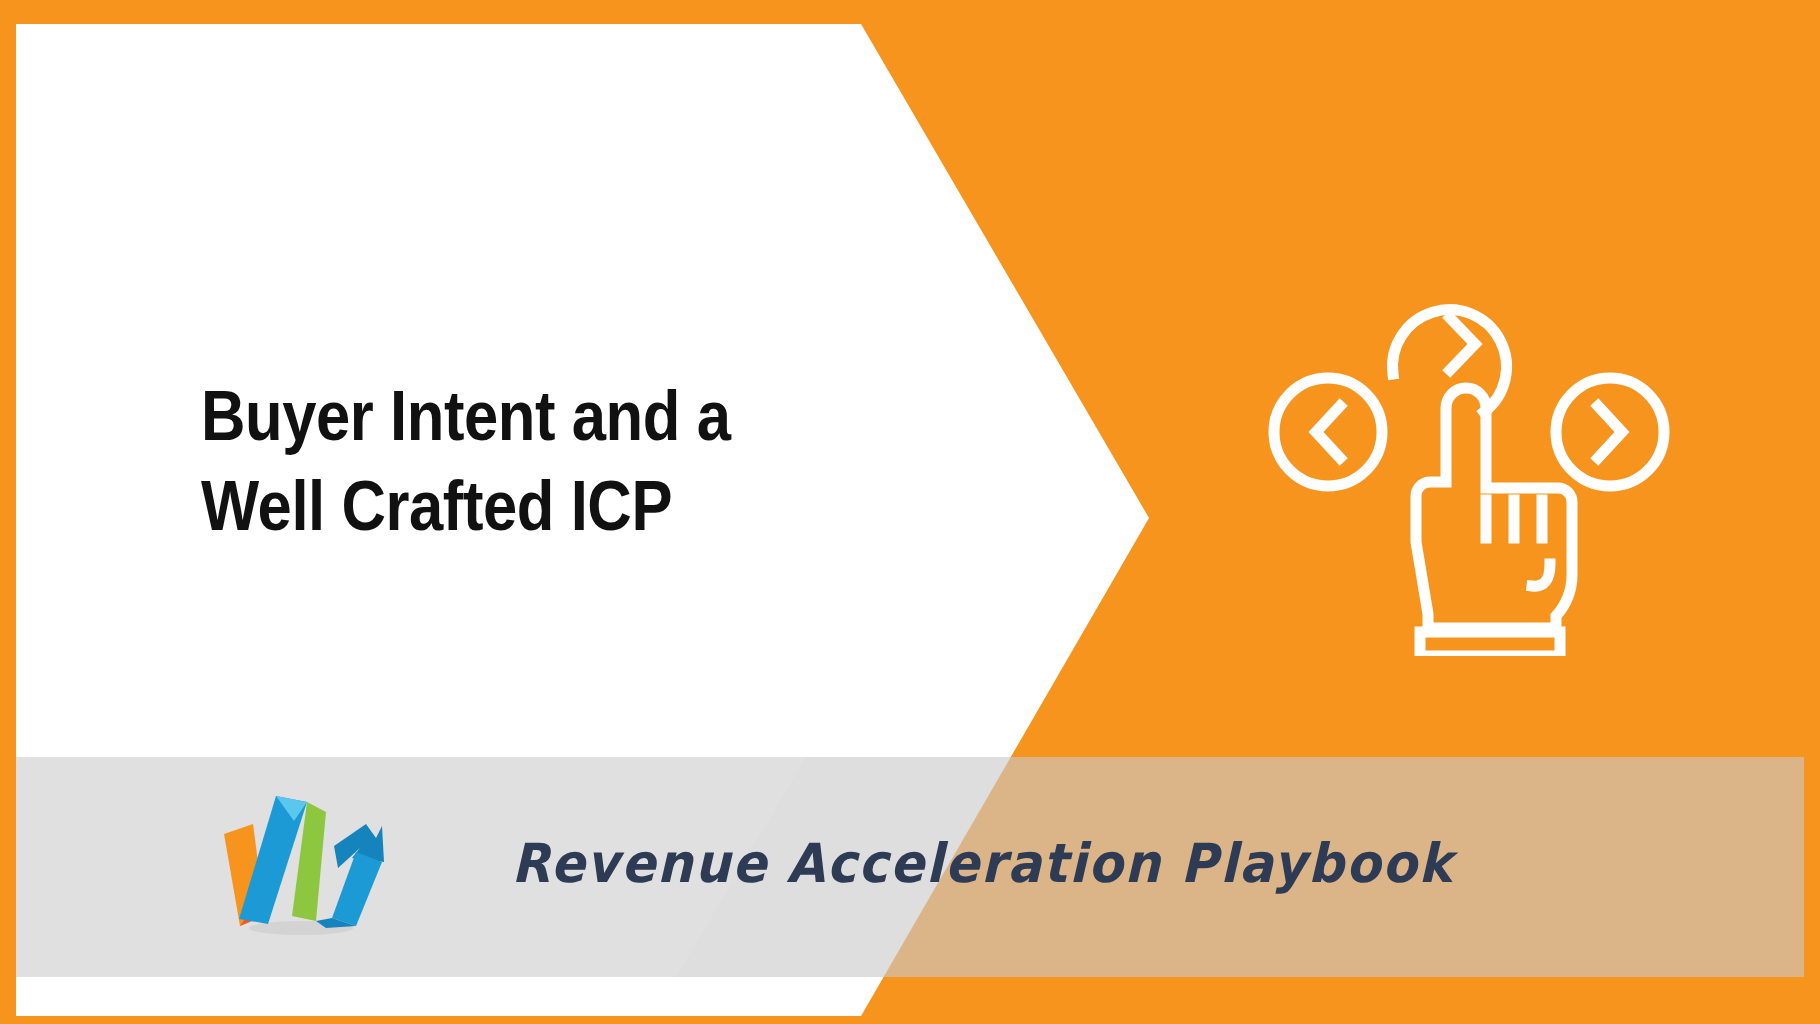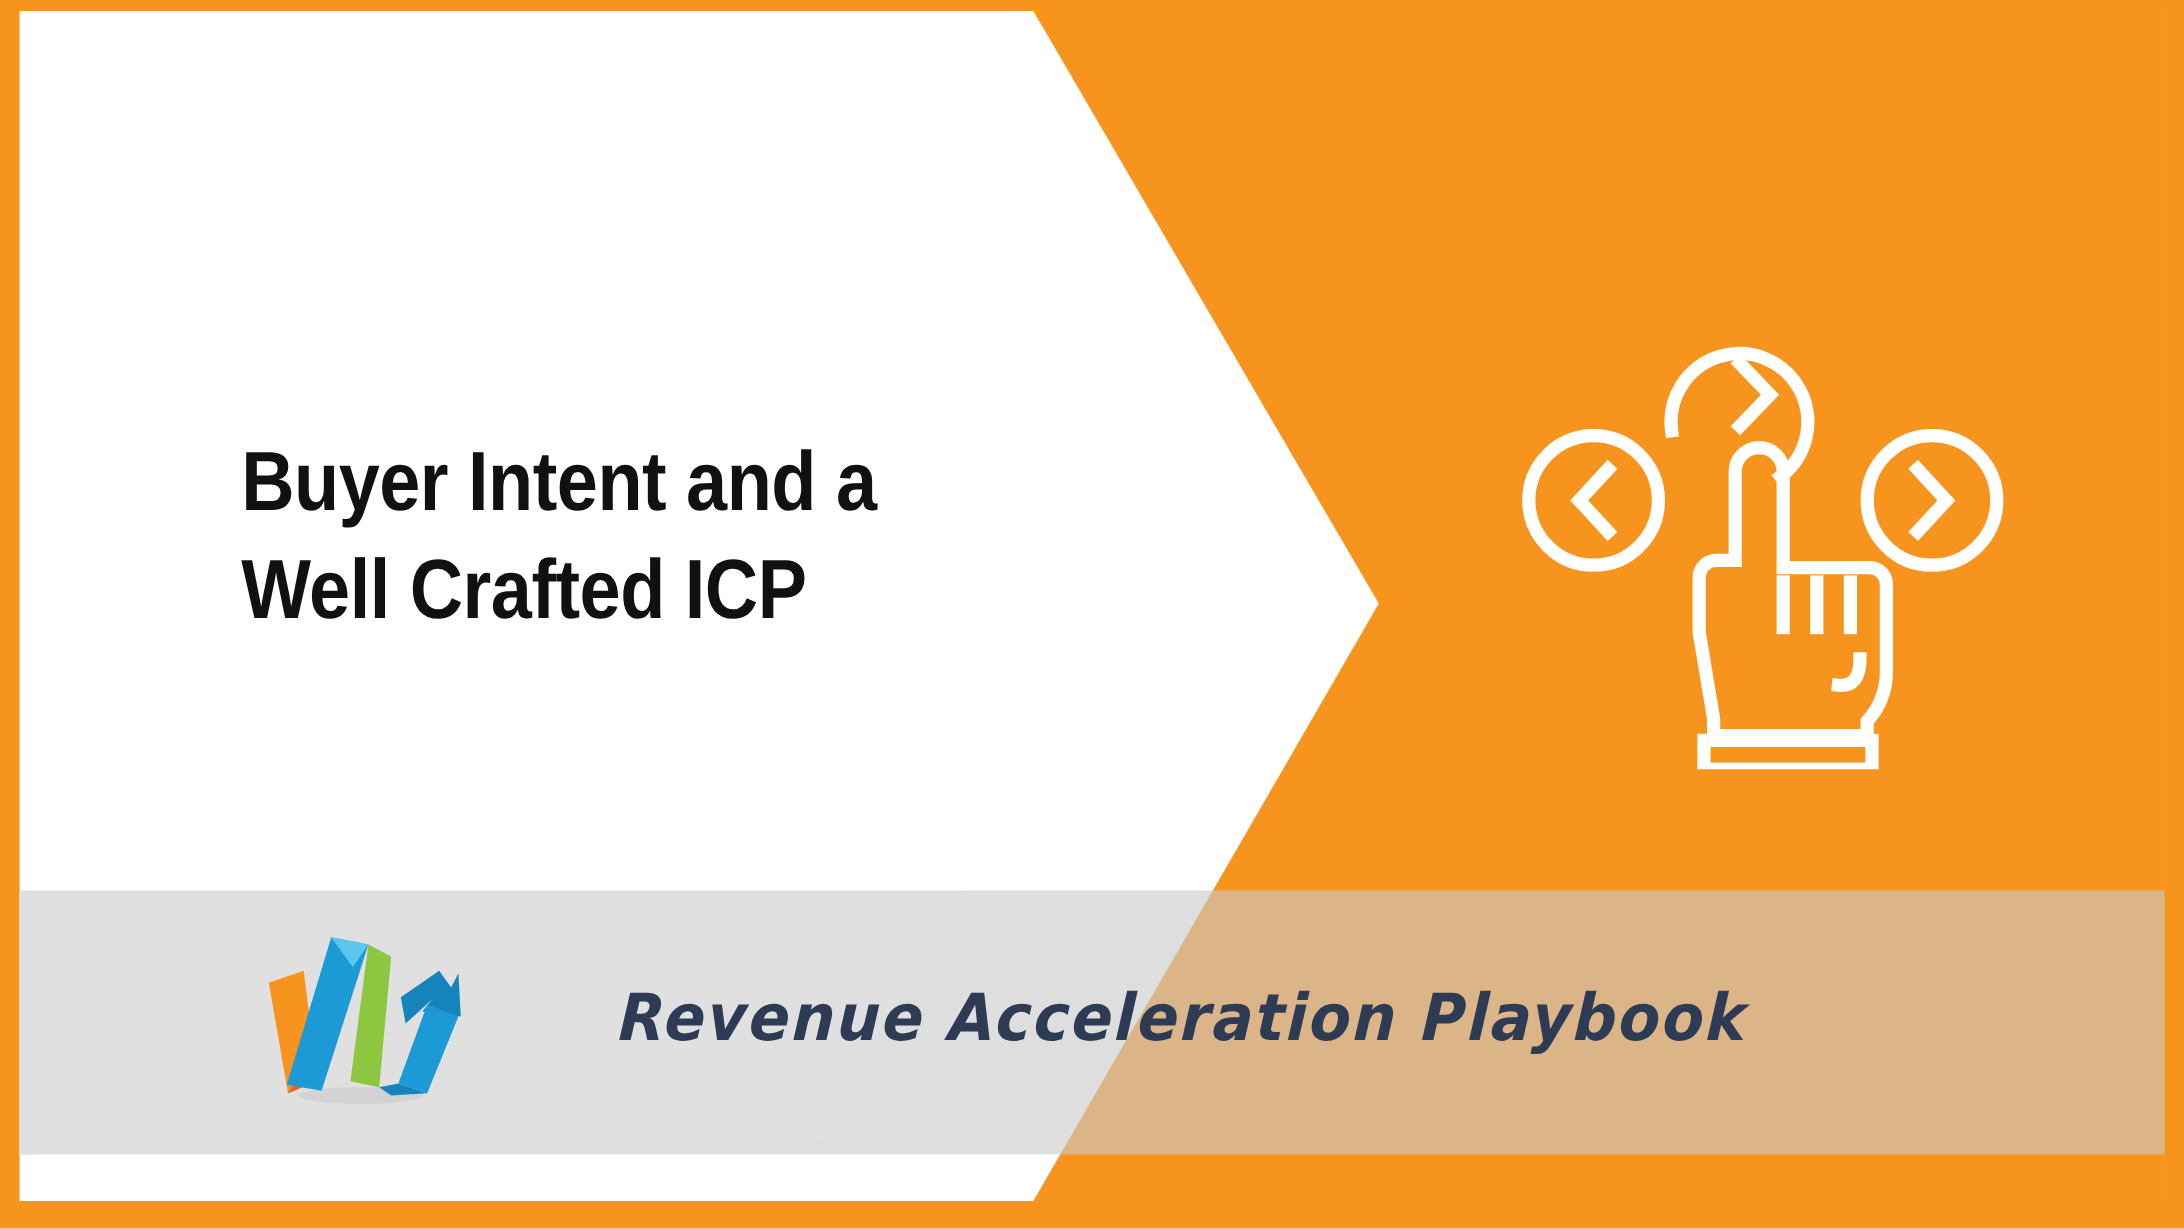--- a/index.html
+++ b/index.html
@@ -19,24 +19,24 @@
   
   .border-frame {
     position: absolute;
     inset: 0;
     background: #F7941E;
     z-index: 1;
   }
   .inner-canvas {
     position: absolute;
     left: 16px;
-    top: 9px;
+    top: 24px;
     width: 1788px;
     height: 992px;
-    background: #eab308;
+    background: #e5e5e5;
     overflow: hidden;
     z-index: 2;
   }
 
   
   .orange-field {
     position: absolute;
     left: 0; top: 0;
     width: 100%; height: 100%;
     background: #F7941E;

